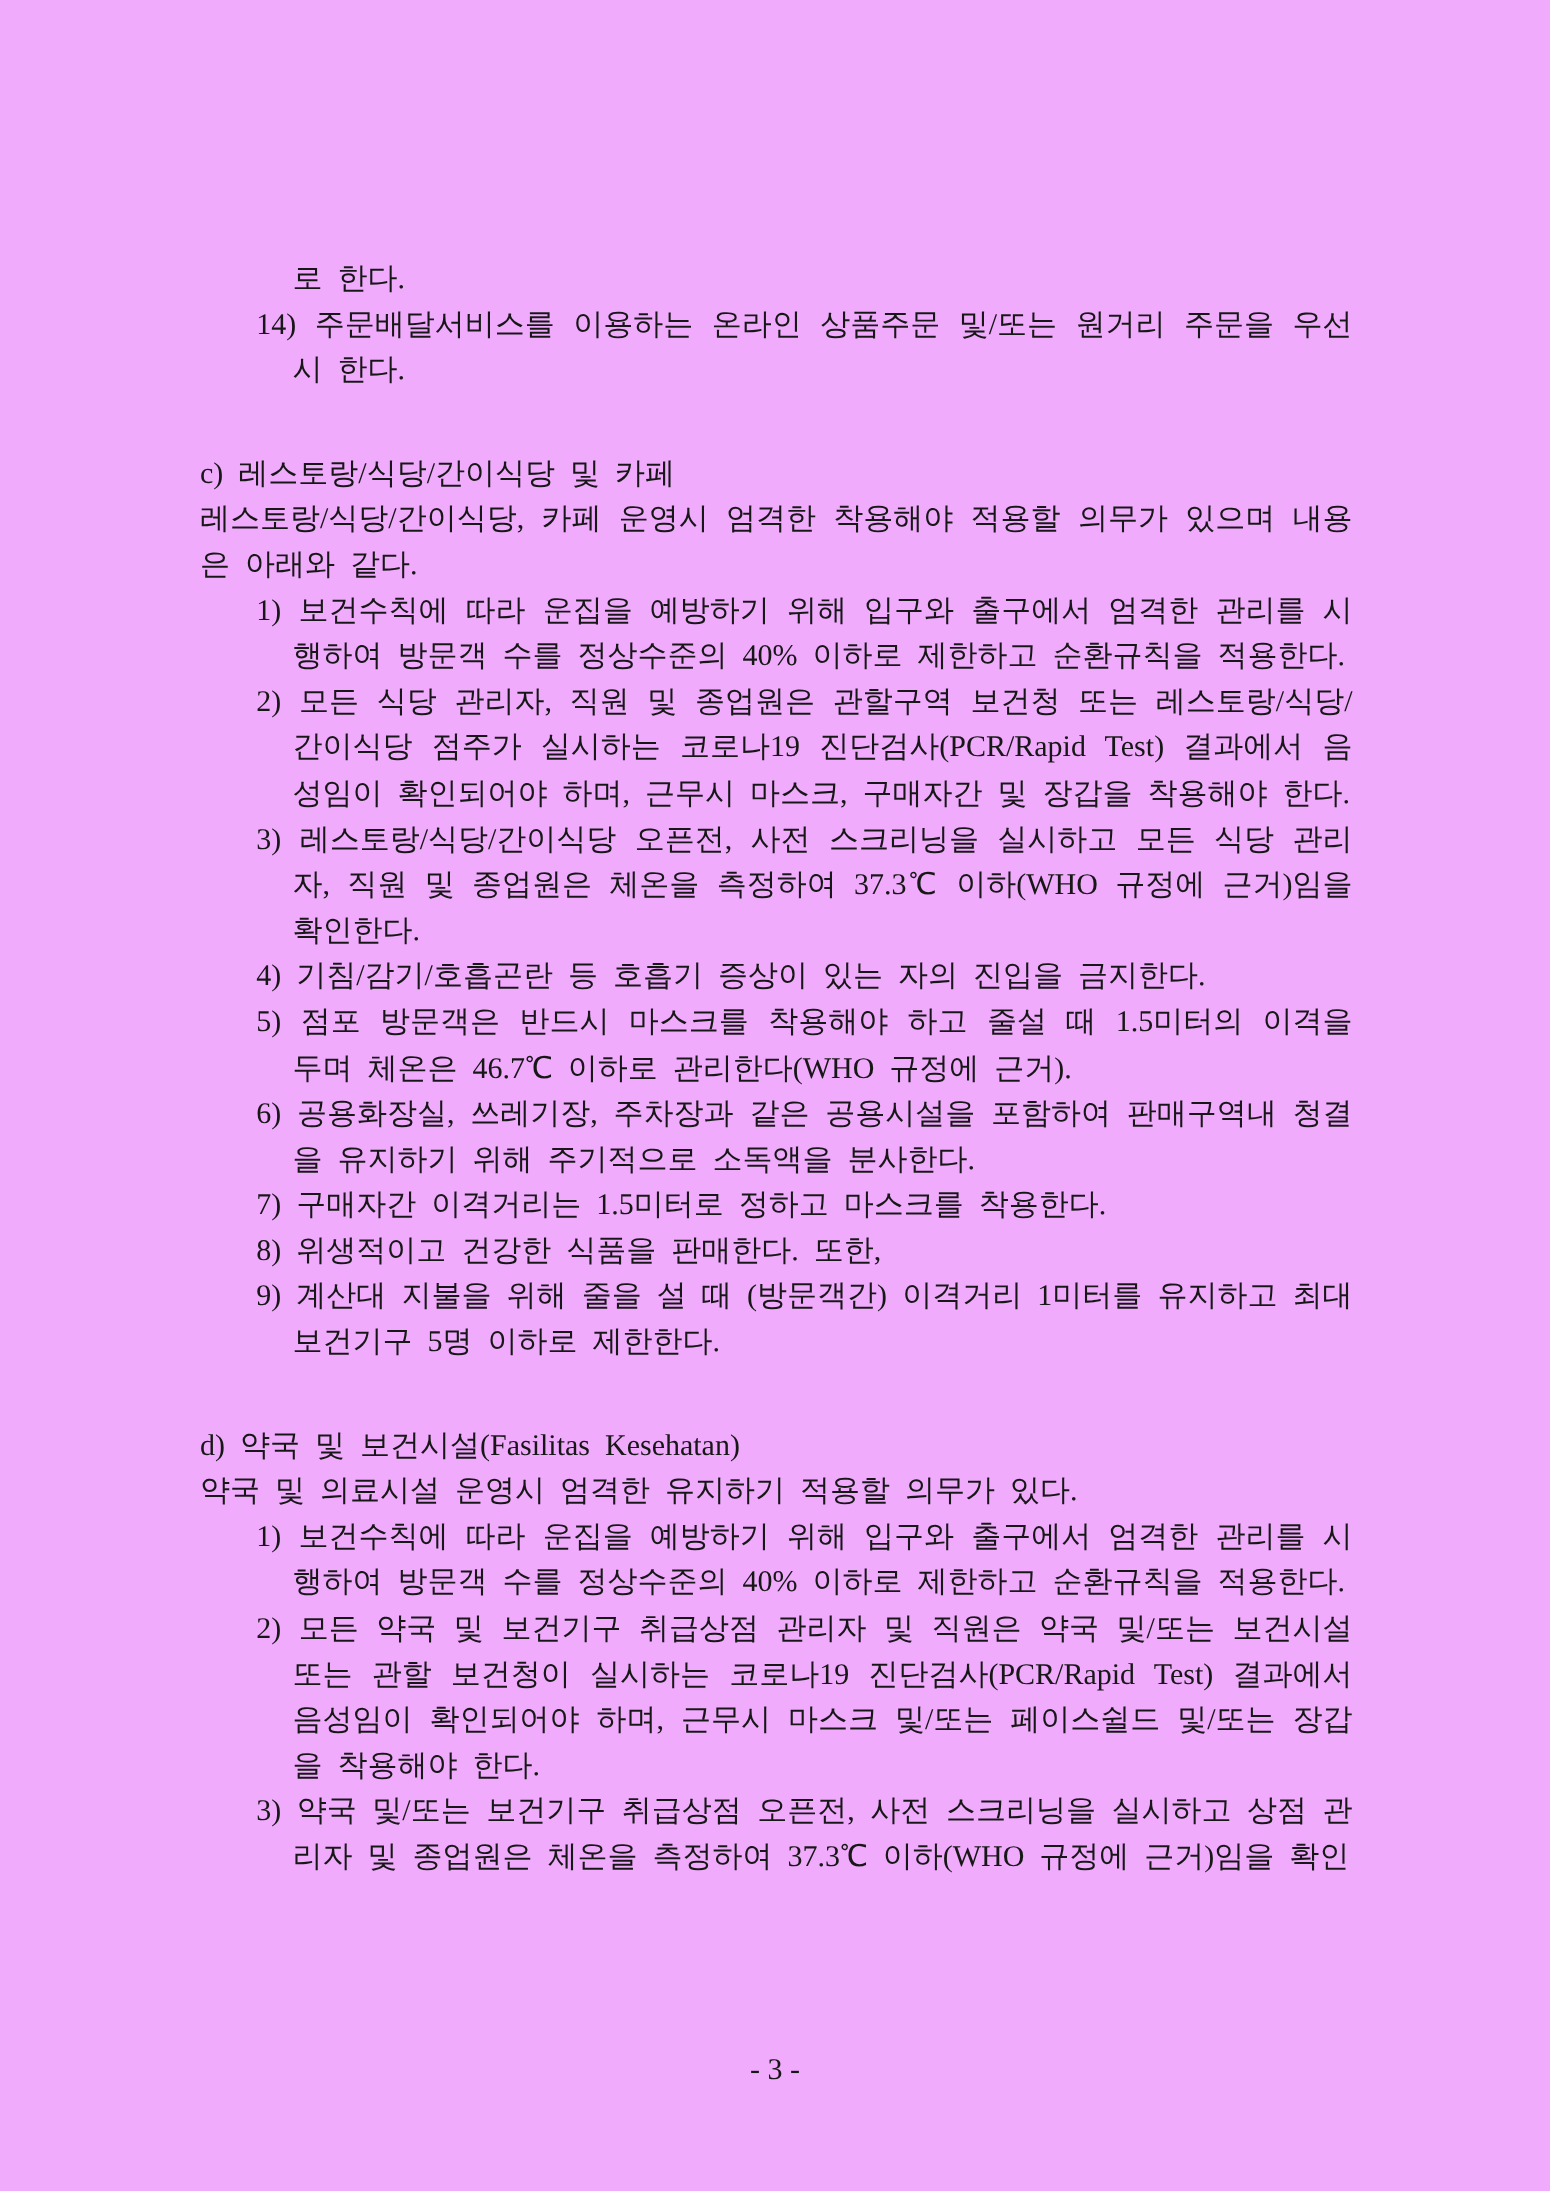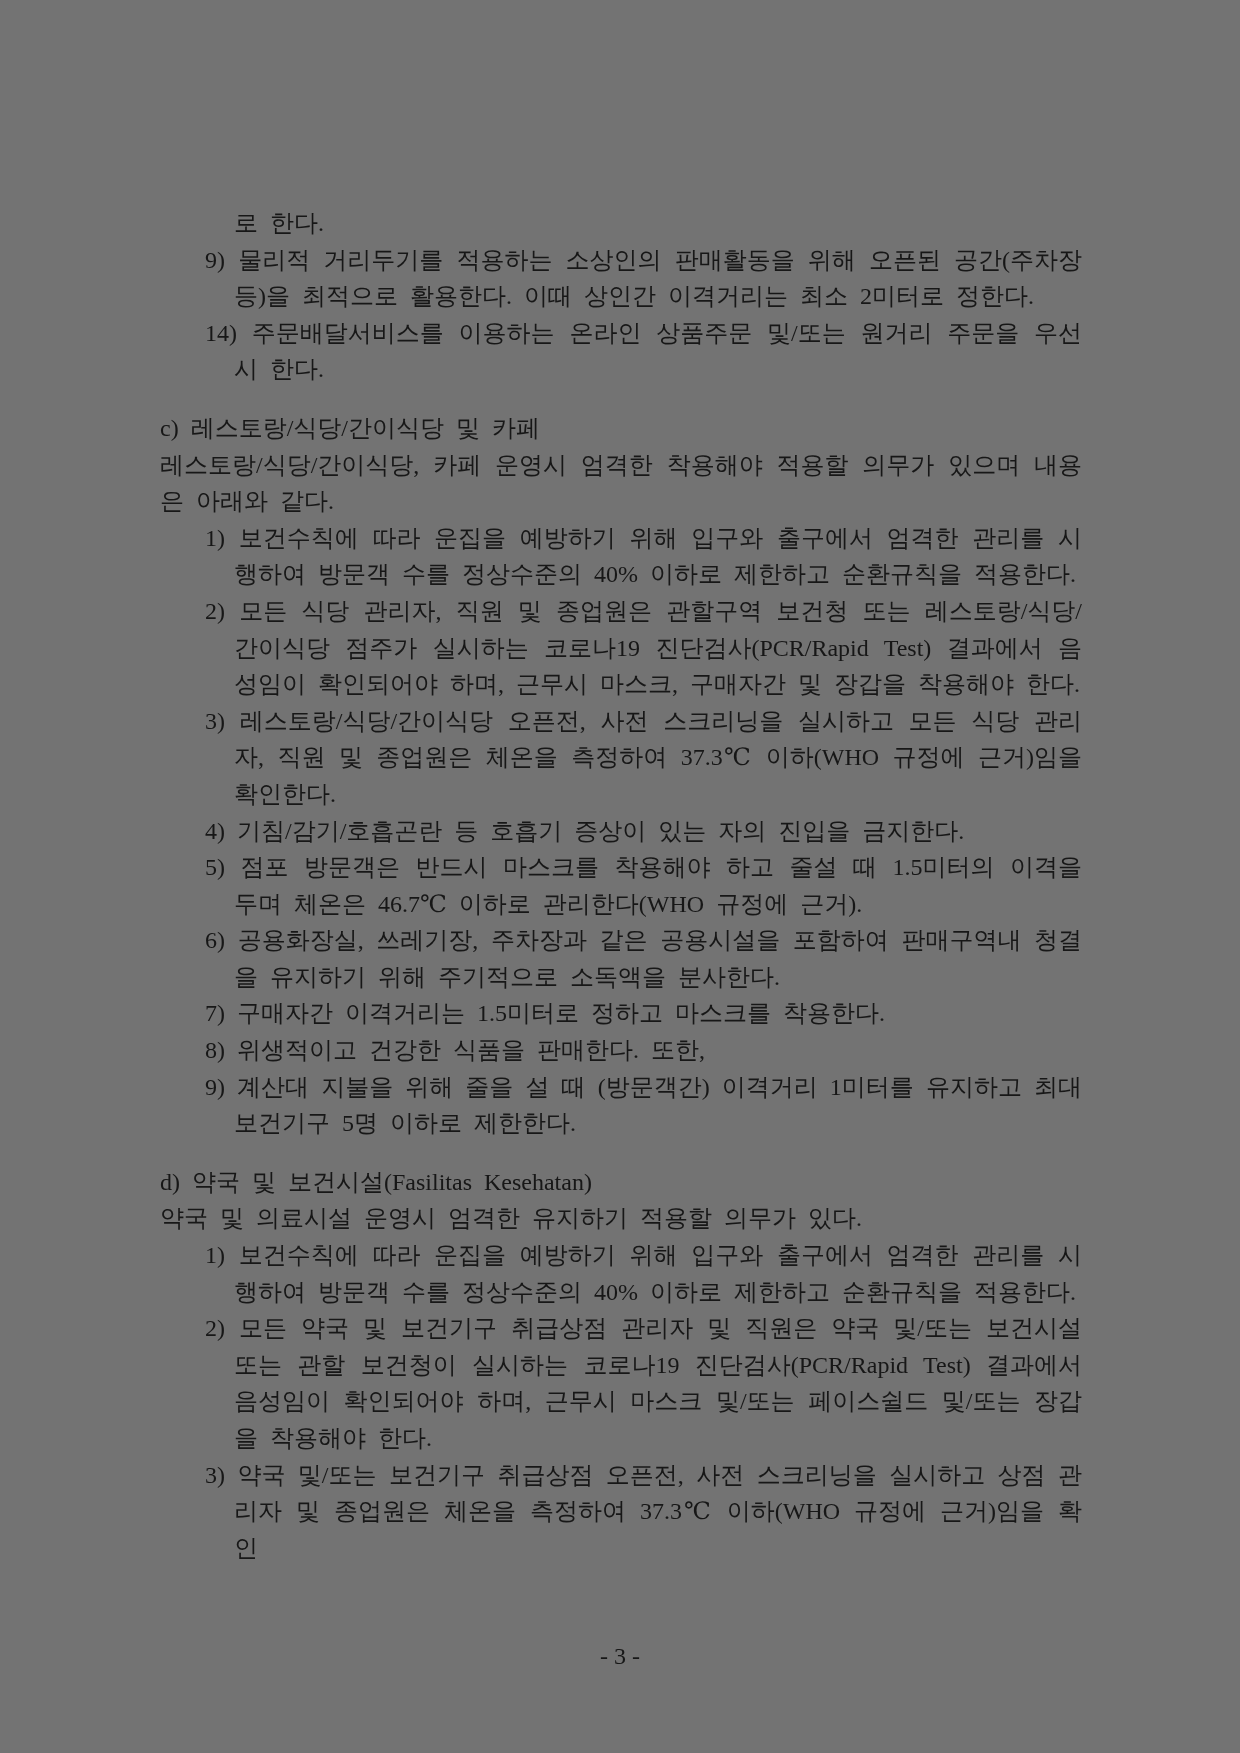--- a/index.html
+++ b/index.html
@@ -1,45 +1,44 @@
 <!DOCTYPE html>
 <html><head>
 <meta charset="utf-8">
 <style>
   html,body{margin:0;padding:0;background:#ffffff;}
   .page{
     position:relative;
     width:1240px;height:1753px;
-    background:#737373;
+    background:#f0abfc;
     color:#171717;
     font-family:"Liberation Serif","DejaVu Serif",serif;
     font-size:24px;
     line-height:36.6px;
     overflow:hidden;
   }
   .content{position:absolute;left:160px;top:205px;width:922px;}
   .content p{margin:0;text-align:justify;word-spacing:6px;}
   .cont{padding-left:74px;}
-  .section{margin-top:22px;}
+  .section{margin-top:46px;font-family:Liberation Serif, serif;}
   .heading{margin-left:15px;text-align:left !important;}
   .item{padding-left:74px;text-indent:-29px;}
   .footer{
     position:absolute;left:0;top:1638px;width:1240px;
     text-align:center;word-spacing:normal;margin:0;
   }
 </style>
 </head>
 <body>
 
 <div class="page">
   <div class="content">
 
     <p class="cont">로 한다.</p>
 
-    <p class="item"><span>9)</span> <span>물리적 거리두기를 적용하는 소상인의 판매활동을 위해 오픈된 공간(주차장 등)을 최적으로 활용한다. 이때 상인간 이격거리는 최소 2미터로 정한다.</span></p>
 
     <p class="item"><span>14)</span> <span>주문배달서비스를 이용하는 온라인 상품주문 및/또는 원거리 주문을 우선시 한다.</span></p>
 
     <div class="section">
       <p class="heading">c) 레스토랑/식당/간이식당 및 카페</p>
       <p>레스토랑/식당/간이식당, 카페 운영시 엄격한 착용해야 적용할 의무가 있으며 내용은 아래와 같다.</p>
 
       <p class="item"><span>1)</span> <span>보건수칙에 따라 운집을 예방하기 위해 입구와 출구에서 엄격한 관리를 시행하여 방문객 수를 정상수준의 40% 이하로 제한하고 순환규칙을 적용한다.</span></p>
 
       <p class="item"><span>2)</span> <span>모든 식당 관리자, 직원 및 종업원은 관할구역 보건청 또는 레스토랑/식당/간이식당 점주가 실시하는 코로나19 진단검사(PCR/Rapid Test) 결과에서 음성임이 확인되어야 하며, 근무시 마스크, 구매자간 및 장갑을 착용해야 한다.</span></p>

